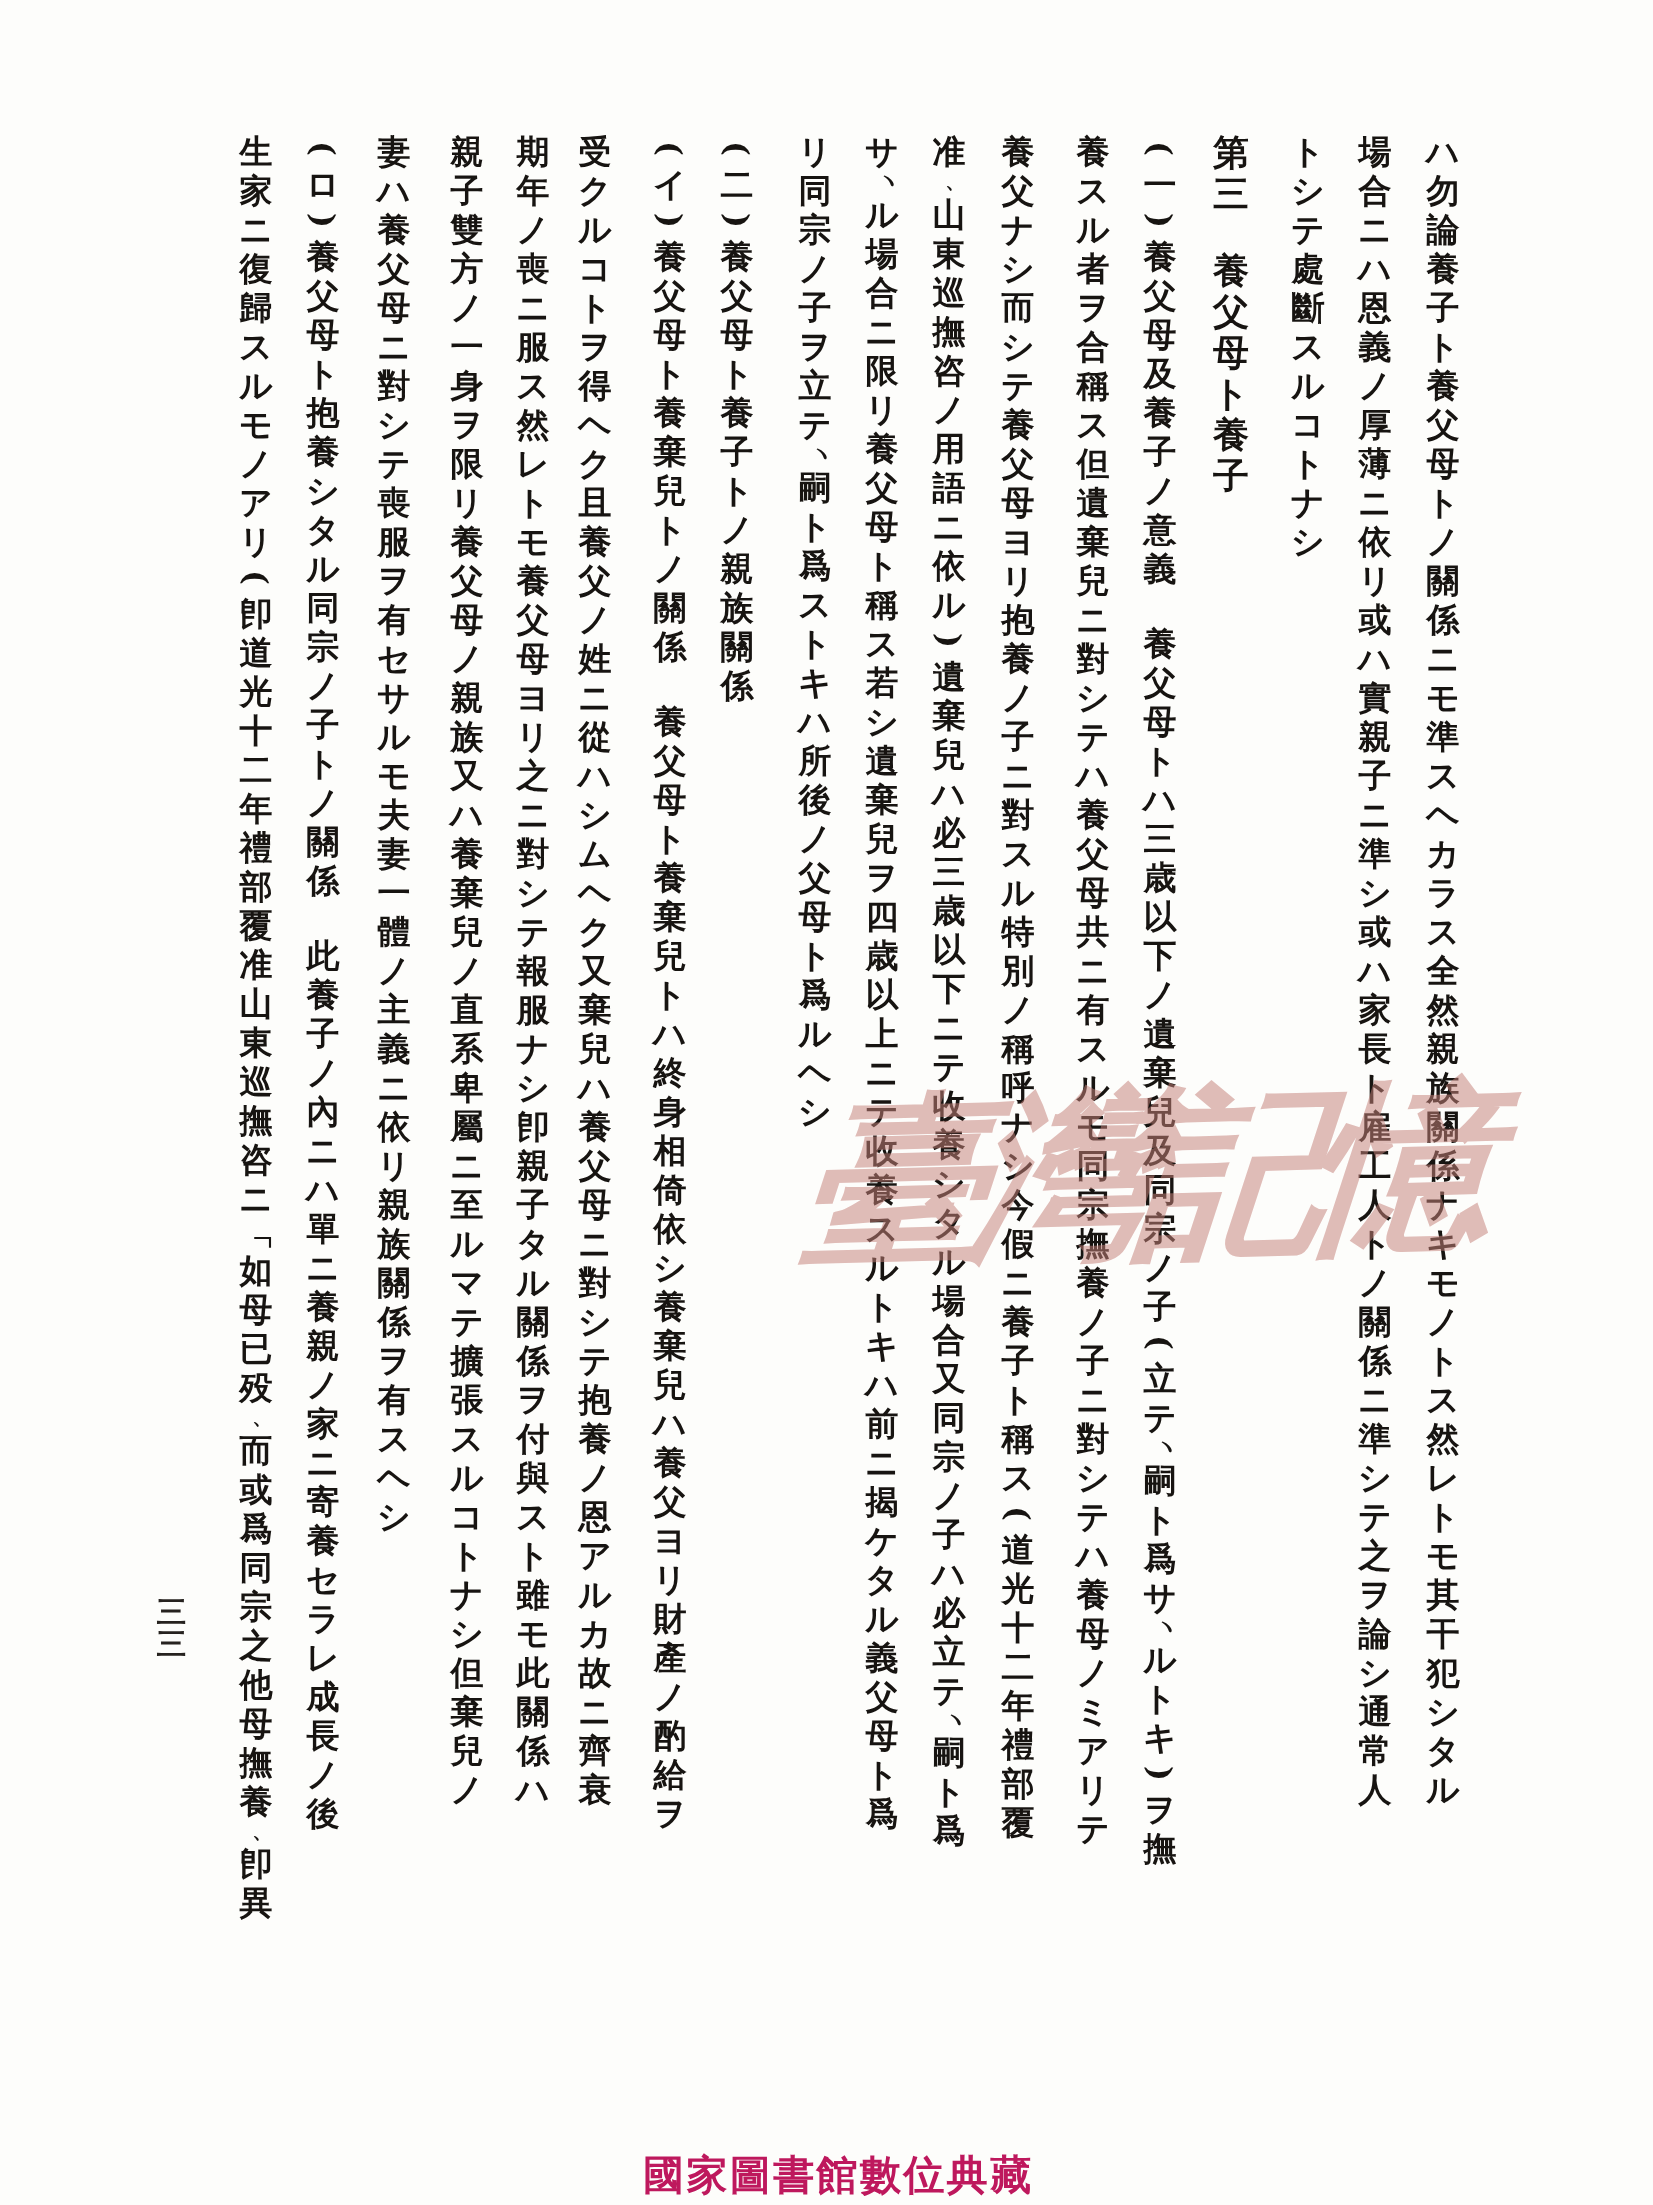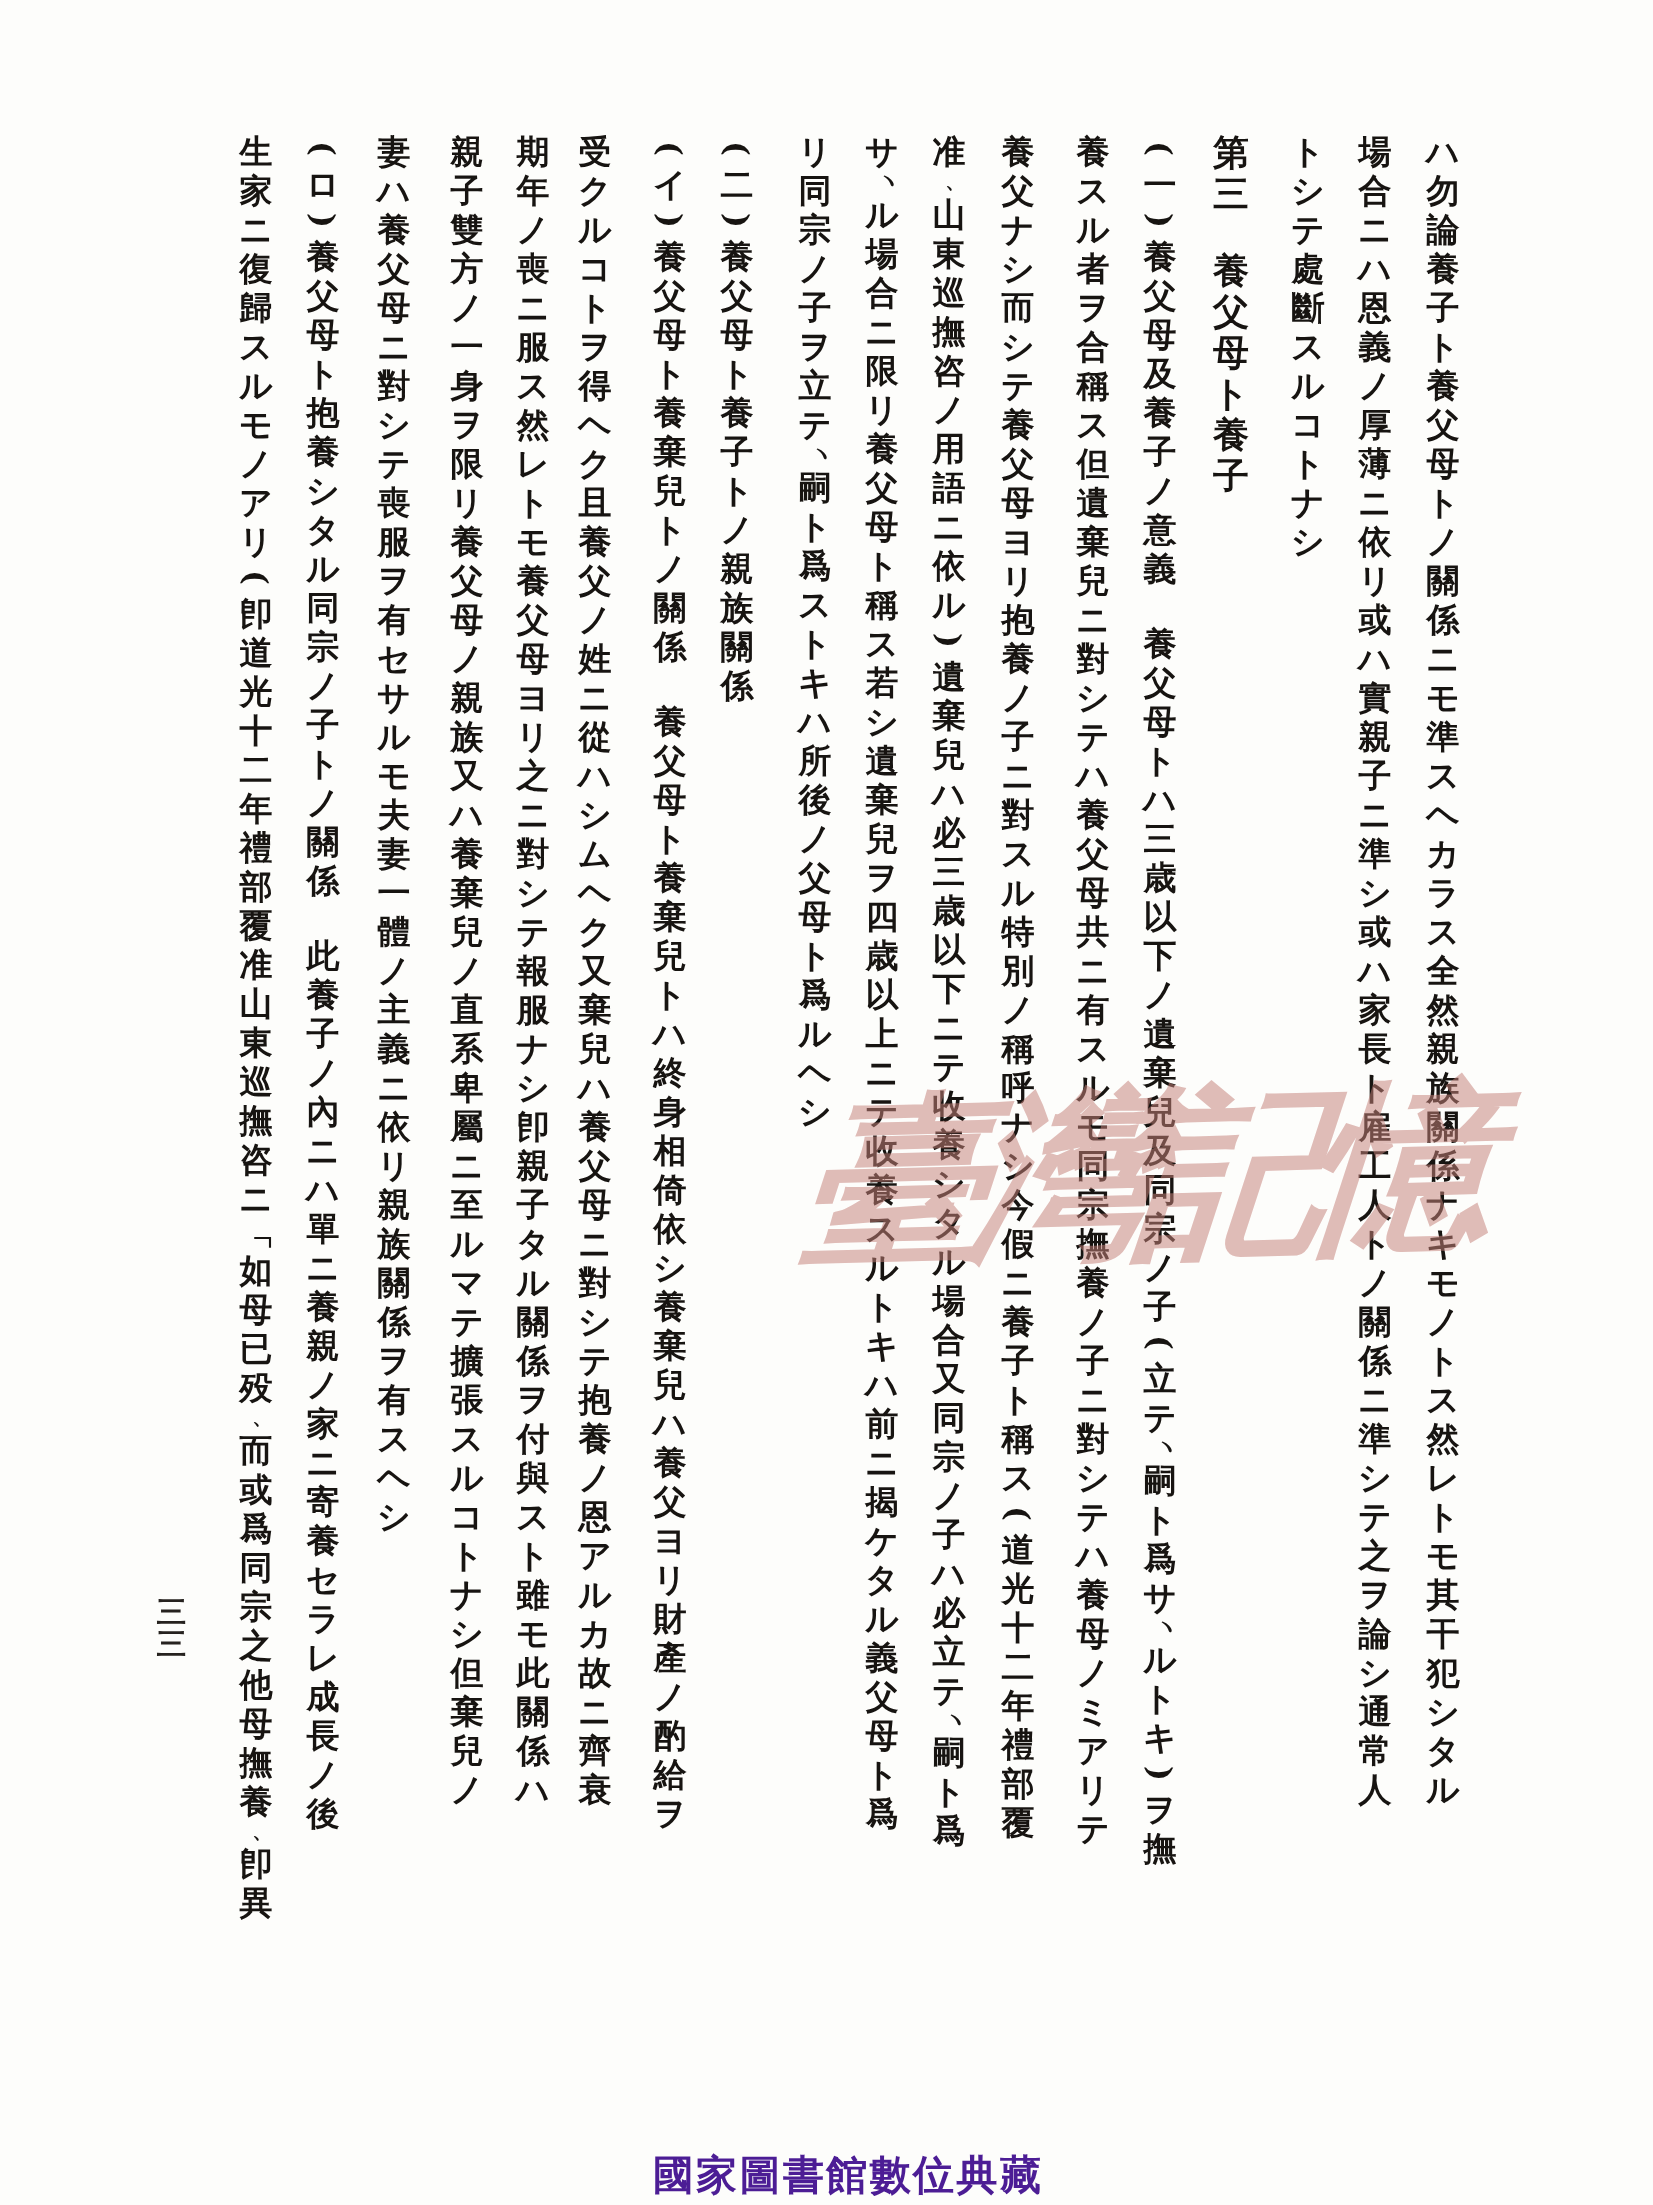--- a/index.html
+++ b/index.html
@@ -770,16 +770,16 @@
     </div>
 
   <div class="pagenum" id="pagenum">
       <span class="ch">三</span>
       <span class="ch">三</span>
     </div>
 
   <div class="wm-cjk" style="color: rgb(197, 129, 122);">臺灣記憶</div>
 
 
-  <div class="footer" style="color: #4c1d95; text-align: center;">國家圖書館數位典藏</div>
+  <div class="footer" style="color: #be185d;">國家圖書館數位典藏</div>
 
 </div>
 
 
 </body></html>

